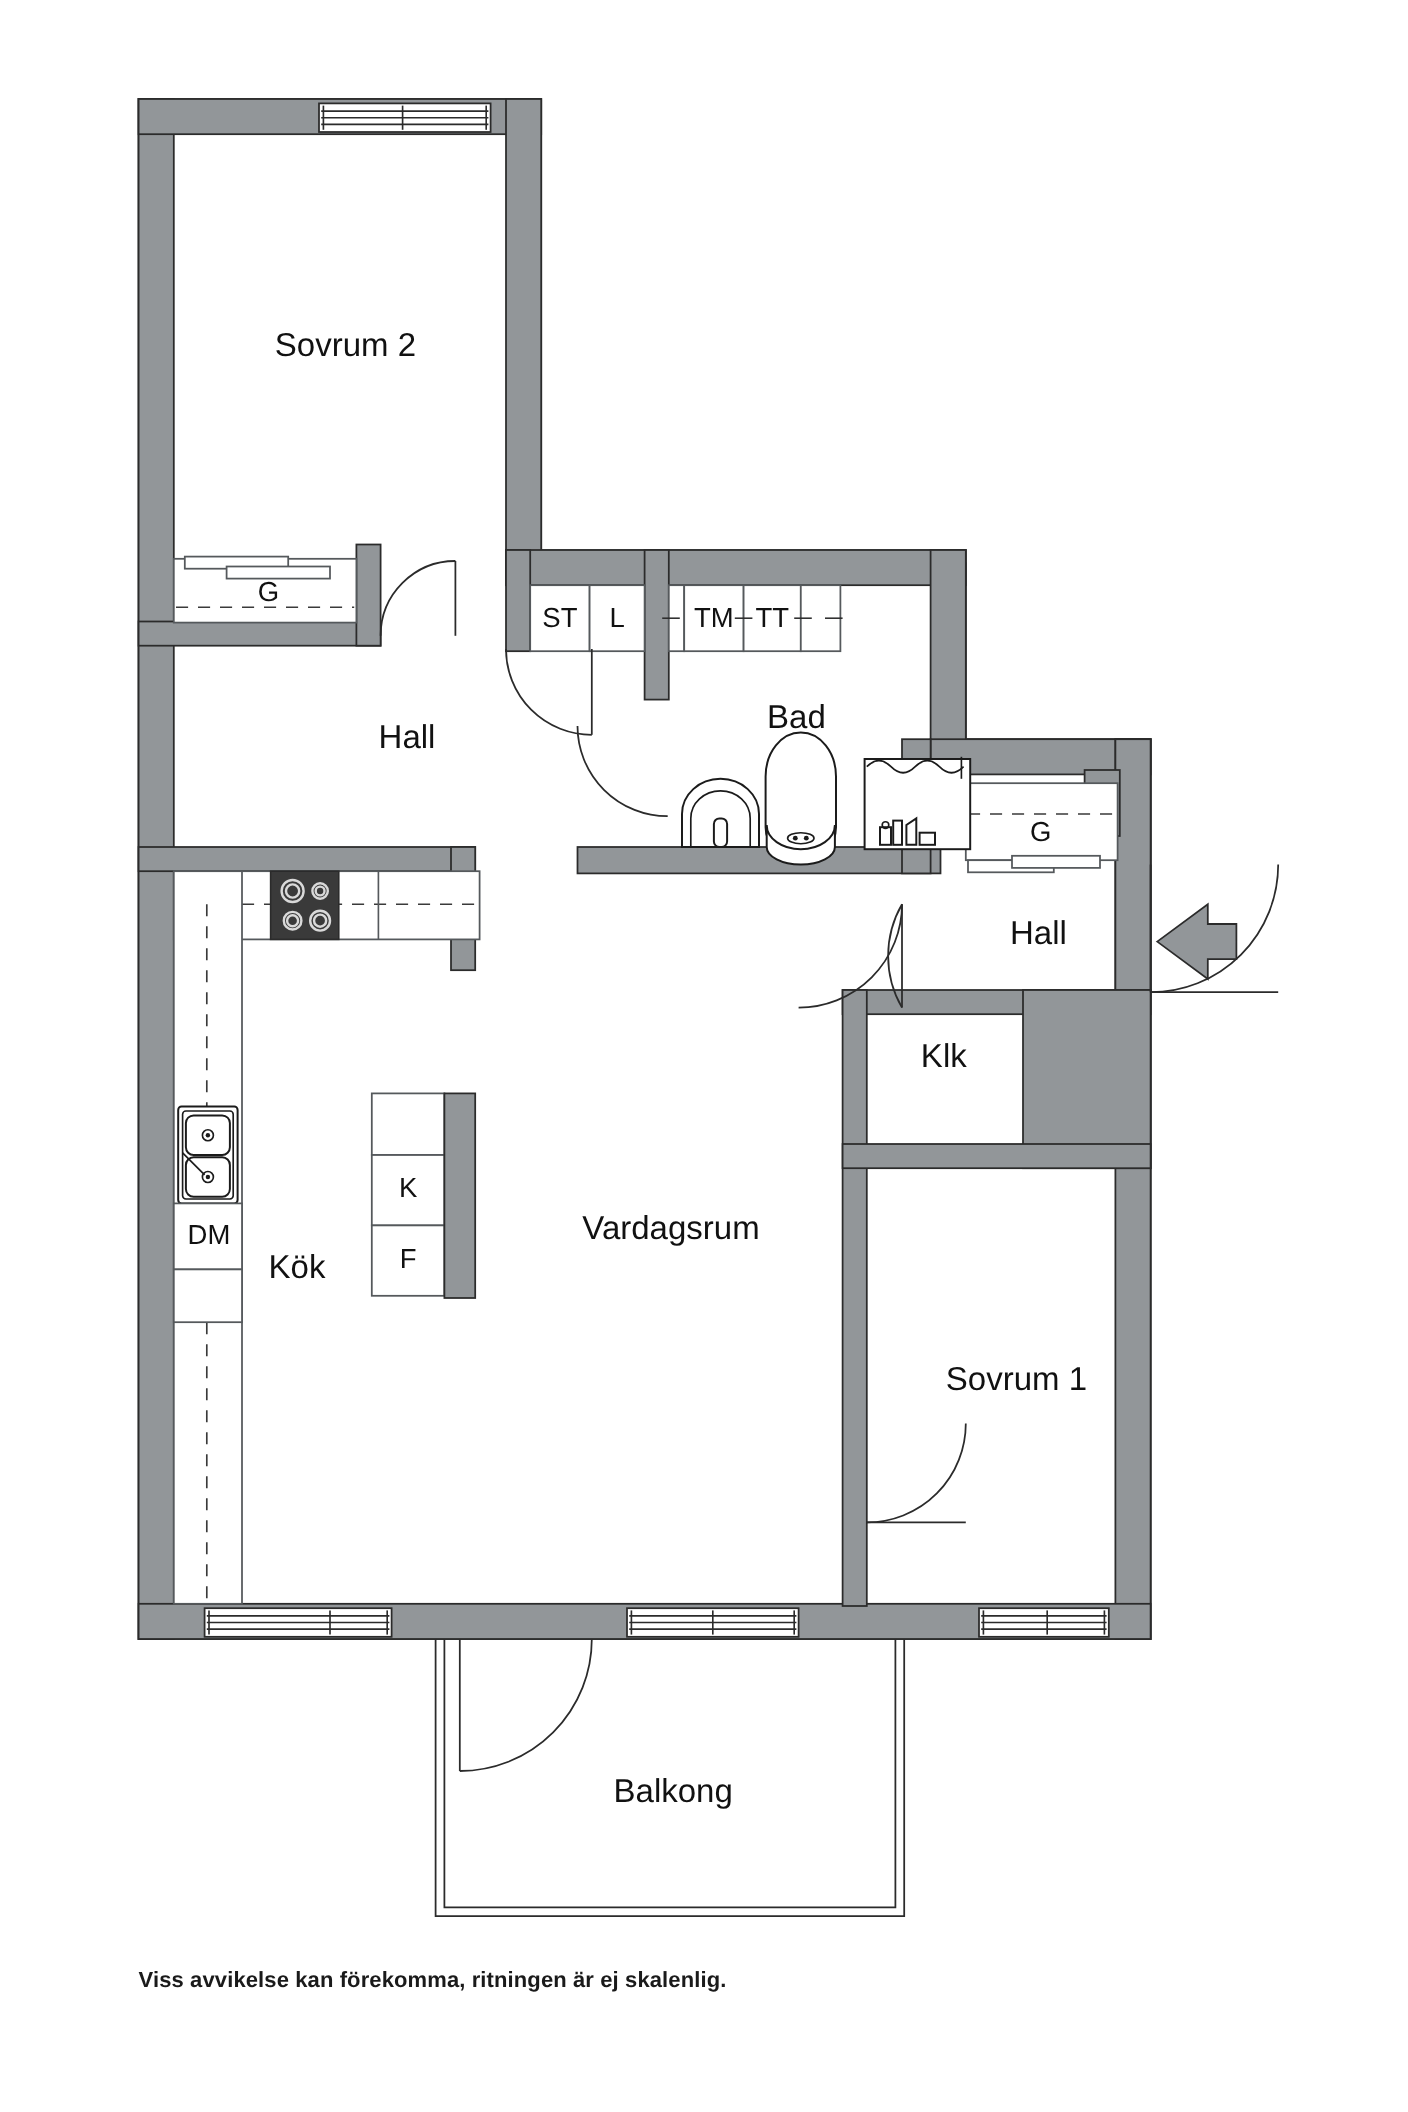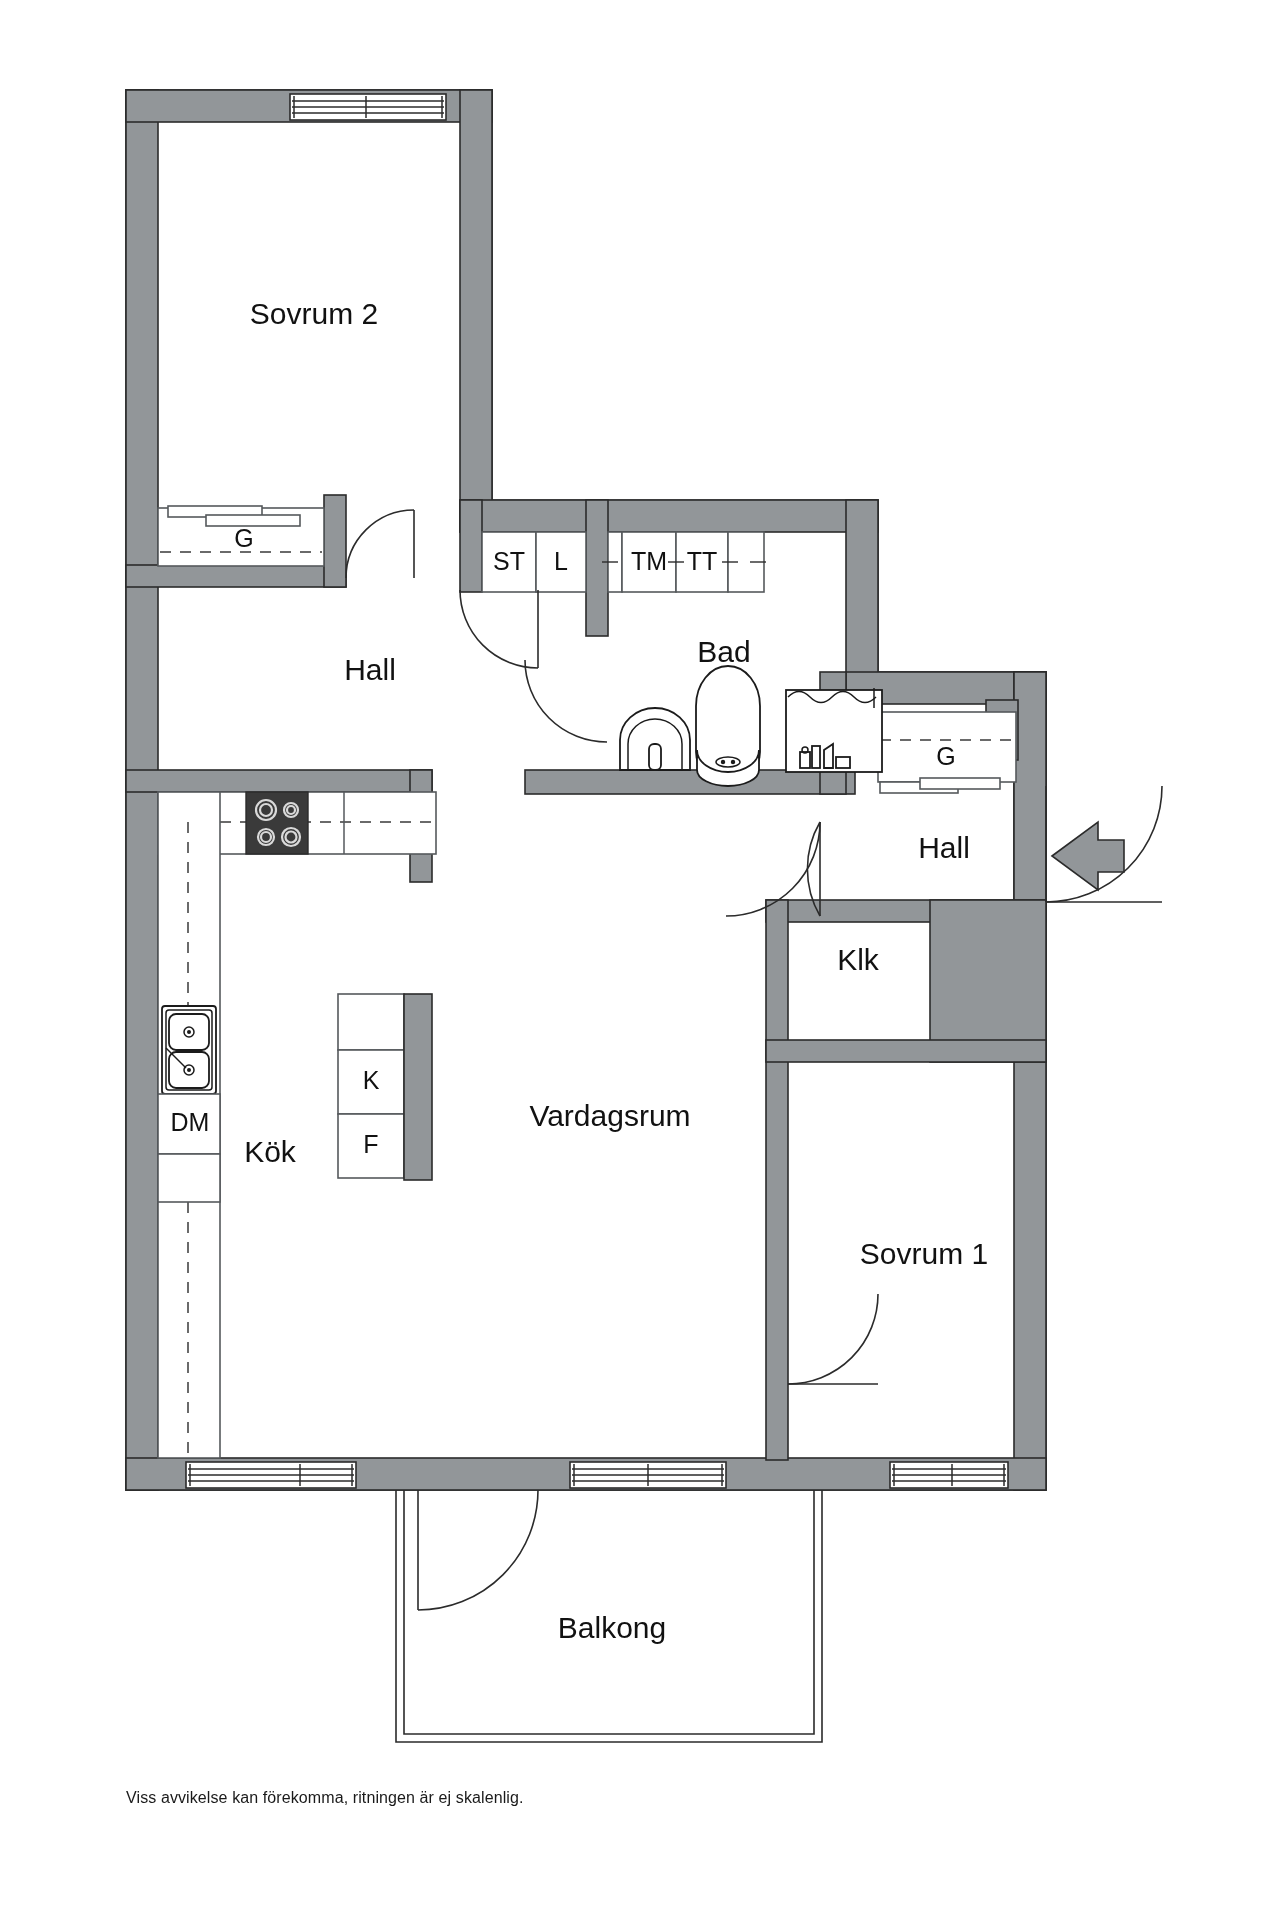--- a/index.html
+++ b/index.html
@@ -38,24 +38,25 @@
     font-size: 25px;
     fill: #111111;
     text-anchor: middle;
     dominant-baseline: middle;
   }
   .caption {
     position: absolute;
     left: 126px;
     top: 1789px;
     font-family: "Liberation Sans", sans-serif;
-    font-size: 16px;
+    font-size: 20px;
     color: #1a1a1a;
     letter-spacing: 0.1px;
     white-space: nowrap;
+    font-weight: bold;
   }
   .wall { fill: #929699; stroke: #2b2b2b; stroke-width: 1.6; }
   .wall-nostroke { fill: #929699; stroke: none; }
   .cab { fill: #ffffff; stroke: #55595c; stroke-width: 1.6; }
   .cab-thin { fill: none; stroke: #55595c; stroke-width: 1.5; }
   .win-frame { fill: #ffffff; stroke: #2b2b2b; stroke-width: 1.6; }
   .win-line { fill: none; stroke: #2b2b2b; stroke-width: 1.5; }
   .swing { fill: none; stroke: #2b2b2b; stroke-width: 1.6; }
   .dash { fill: none; stroke: #3a3a3a; stroke-width: 1.5; stroke-dasharray: 11 9; }
   .fix { fill: #ffffff; stroke: #1b1b1b; stroke-width: 1.8; }

